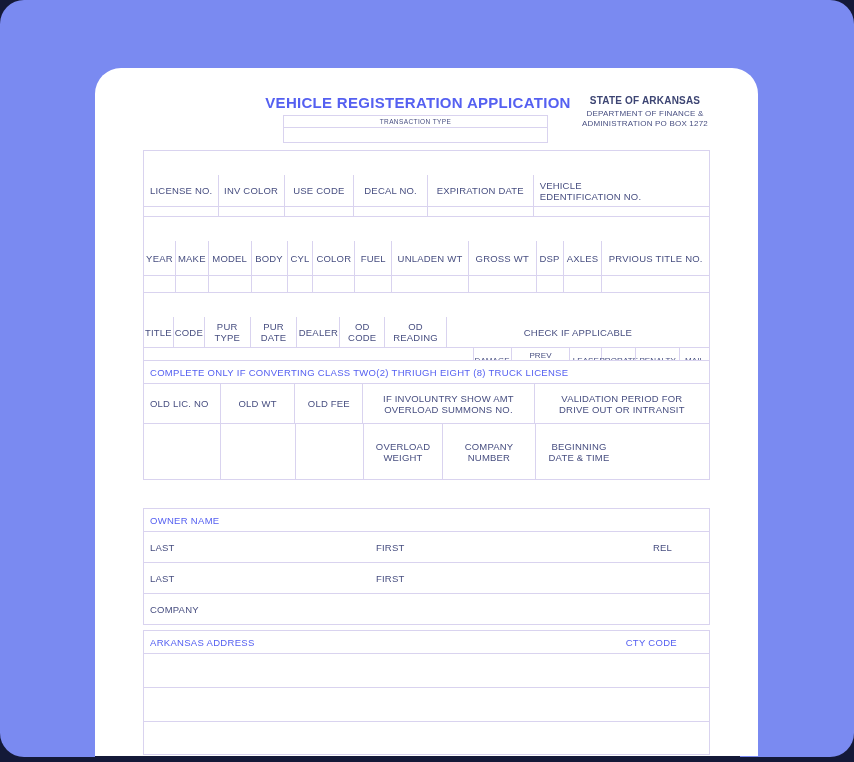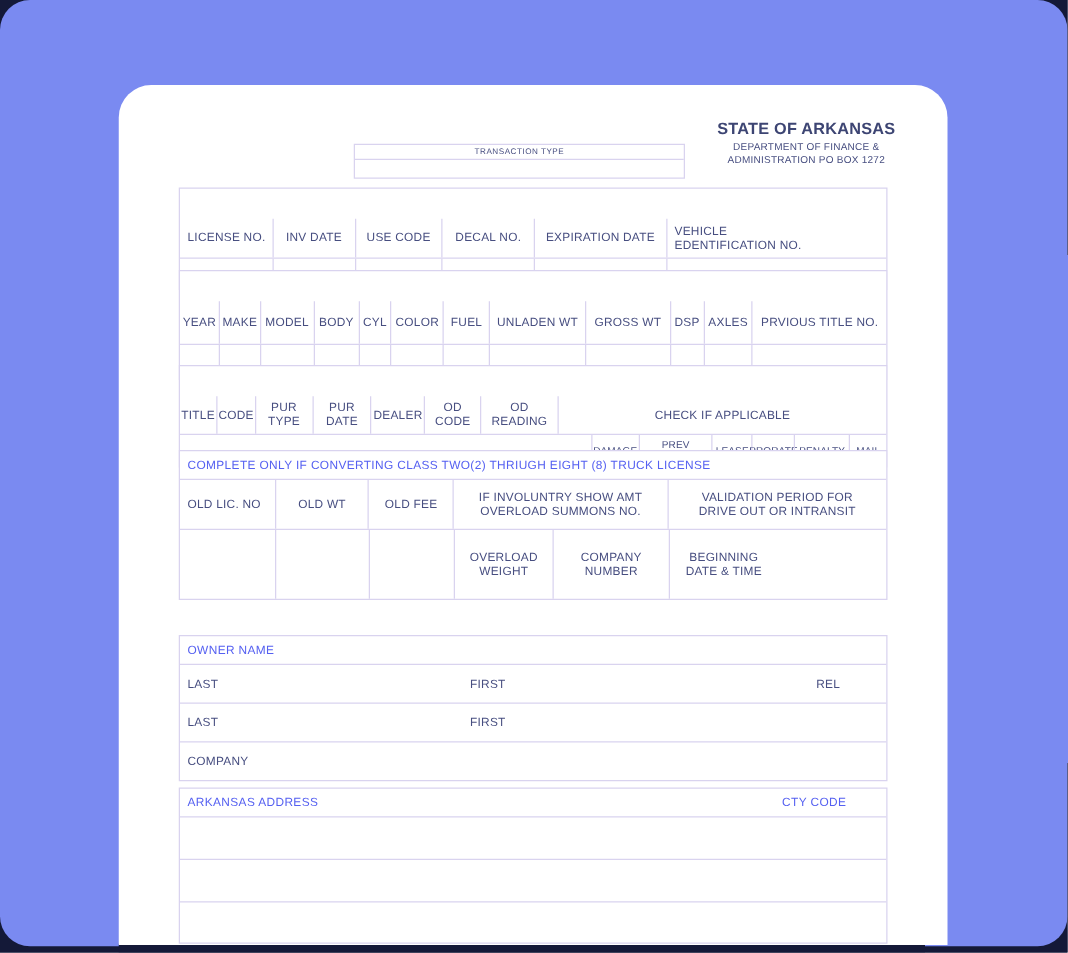--- a/index.html
+++ b/index.html
@@ -16,21 +16,21 @@
     font-family:"Liberation Sans","DejaVu Sans",sans-serif;}
   .stage{position:relative;width:854px;height:762px;}
   .panel{position:absolute;left:0;top:0;width:854px;height:757px;background:var(--panel);border-radius:24px;}
   .under-strip{position:absolute;left:95px;top:755px;width:645px;height:7px;background:var(--bg);}
   .card{position:absolute;left:95px;top:68px;width:663px;height:688px;background:var(--card);
         border-radius:26px 26px 0 0;}
   
   .title-wrap{position:absolute;left:88px;top:26px;width:470px;text-align:center;}
   .form-title{font-size:15px;font-weight:700;color:var(--accent);letter-spacing:.3px;}
   .agency{position:absolute;left:455px;top:27px;width:190px;text-align:center;}
-  .agency-state{font-size:13px;font-weight:700;color:var(--navy-dark);letter-spacing:.2px;}
+  .agency-state{font-size:10px;font-weight:700;color:var(--navy-dark);letter-spacing:.2px;}
   .agency-dept{margin-top:3px;font-size:8px;font-weight:500;color:var(--navy);line-height:9.5px;letter-spacing:.2px;}
   .txn-box{position:absolute;left:188px;top:47px;width:265px;border:1px solid var(--bc);}
   .txn-label-row{height:11px;display:flex;align-items:center;justify-content:center;
     font-size:6.5px;color:var(--navy);letter-spacing:.4px;}
   .txn-input-row{height:15px;border-top:1px solid var(--bc);}
   
   .tbl{position:absolute;left:48px;width:567px;border:1px solid var(--bc);background:#fff;}
   .tr{display:flex;border-top:1px solid var(--bc);}
   .tr:first-child{border-top:none;margin-top:24px;}
   .td{border-left:1px solid var(--bc);display:flex;align-items:center;justify-content:center;
@@ -50,36 +50,39 @@
 </style>
 </head>
 <body>
 
 <div class="stage">
   <div class="panel"></div>
   <div class="under-strip"></div>
 
   <div class="card">
 
+    <div class="title-wrap">
+      <div class="form-title">VEHICLE REGISTERATION APPLICATION</div>
+    </div>
     <div class="agency">
       <div class="agency-state">STATE OF ARKANSAS</div>
       <div class="agency-dept">
         <span style="display:block">DEPARTMENT OF FINANCE &amp;</span>
         <span style="display:block">ADMINISTRATION PO BOX 1272</span>
       </div>
     </div>
     <div class="txn-box">
       <div class="txn-label-row">TRANSACTION TYPE</div>
       <div class="txn-input-row"></div>
     </div>
 
     <div class="tbl" style="top:82px">
       <div class="tr" style="height:31px">
         <div class="td left" style="width:74px">LICENSE NO.</div>
-        <div class="td" style="width:66px">INV DATE</div>
+        <div class="td" style="width:66px">INV COLOR</div>
         <div class="td" style="width:70px">USE CODE</div>
         <div class="td" style="width:74px">DECAL NO.</div>
         <div class="td" style="width:106px">EXPIRATION DATE</div>
         <div class="td left" style="width:177px">
           <div class="lines">
             <span>VEHICLE</span>
             <span>EDENTIFICATION NO.</span>
           </div>
         </div>
       </div>

